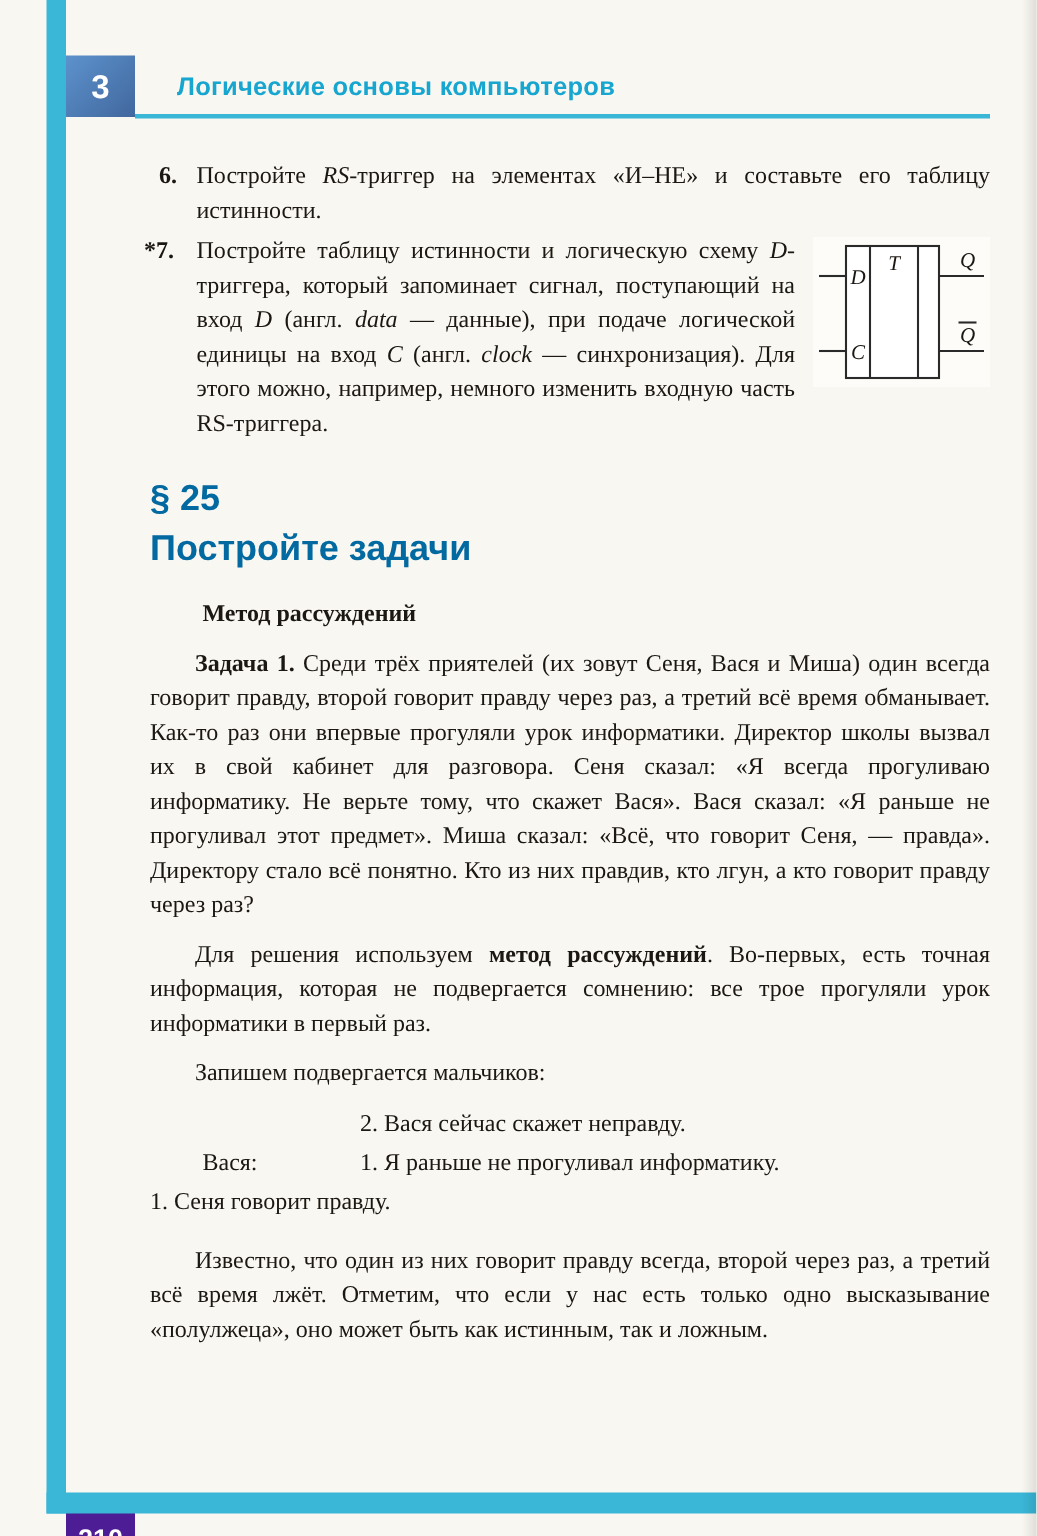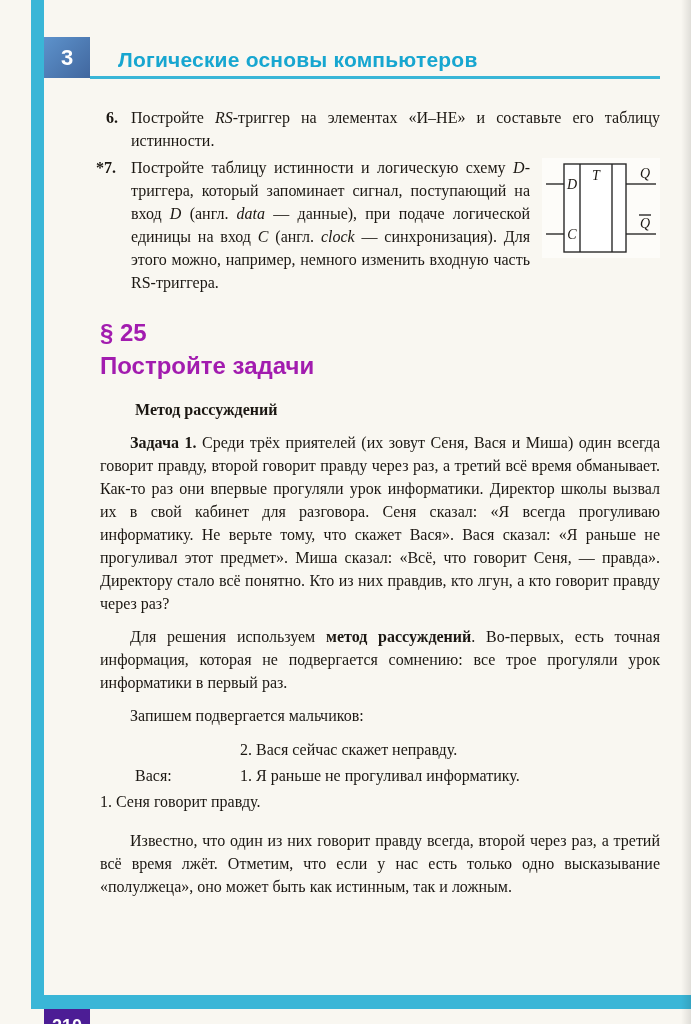--- a/index.html
+++ b/index.html
@@ -20,21 +20,21 @@
   .bottom-bar { position:absolute; left:31px; top:995px; width:660px; height:14px; background:#3ab6d7; }
 
   .chapter-box {
     position:absolute; left:44px; top:37px; width:46px; height:41px;
     background:linear-gradient(135deg,#5d92cc,#41679e);
     color:#ffffff; font-family:"Liberation Sans", sans-serif; font-weight:bold; font-size:22px;
     display:flex; align-items:center; justify-content:center;
   }
   .chapter-title {
     position:absolute; left:118px; top:48px;
-    color:#17a6d0; font-family:"Liberation Sans", sans-serif; font-weight:bold; font-size:21px;
+    color:#17a6d0; font-family:"Liberation Sans", sans-serif; font-weight:bold; font-size:17px;
     letter-spacing:0.2px;
   }
   .chapter-rule { position:absolute; left:90px; top:76px; width:570px; height:3px; background:#3ab6d7; }
 
   .content {
     position:absolute; left:100px; top:100px; width:560px;
     font-size:16px; line-height:23px; color:#1b1712;
   }
 
   .num-item { position:relative; padding-left:31px; text-align:justify; }
@@ -47,21 +47,21 @@
   .diagram {
     float:right; width:118px; height:100px; margin:2px 0 4px 12px;
     background:#fdfcf9;
   }
   .diagram svg { display:block; width:118px; height:100px; }
   .diagram line, .diagram rect { stroke:#2a2a2a; stroke-width:1.4; fill:none; }
   .diagram rect { fill:#ffffff; }
   .diagram text { font-family:"Liberation Serif", serif; font-size:14px; font-style:italic; fill:#1b1712; }
 
   .section-head {
-    margin-top:22px; color:#a21caf;
+    margin-top:22px; color:#0369a1;
     font-family:"Liberation Sans", sans-serif; font-weight:bold;
     font-size:24px; line-height:33px; clear:both;
   }
   .method-heading { margin-top:16px; margin-left:35px; font-weight:bold; }
 
   .para { margin-top:10px; text-align:justify; text-indent:30px; }
   .intro-line { margin-top:10px; text-indent:30px; }
 
   .statements { margin-top:10px; }
   .st-row { display:flex; line-height:26px; }

